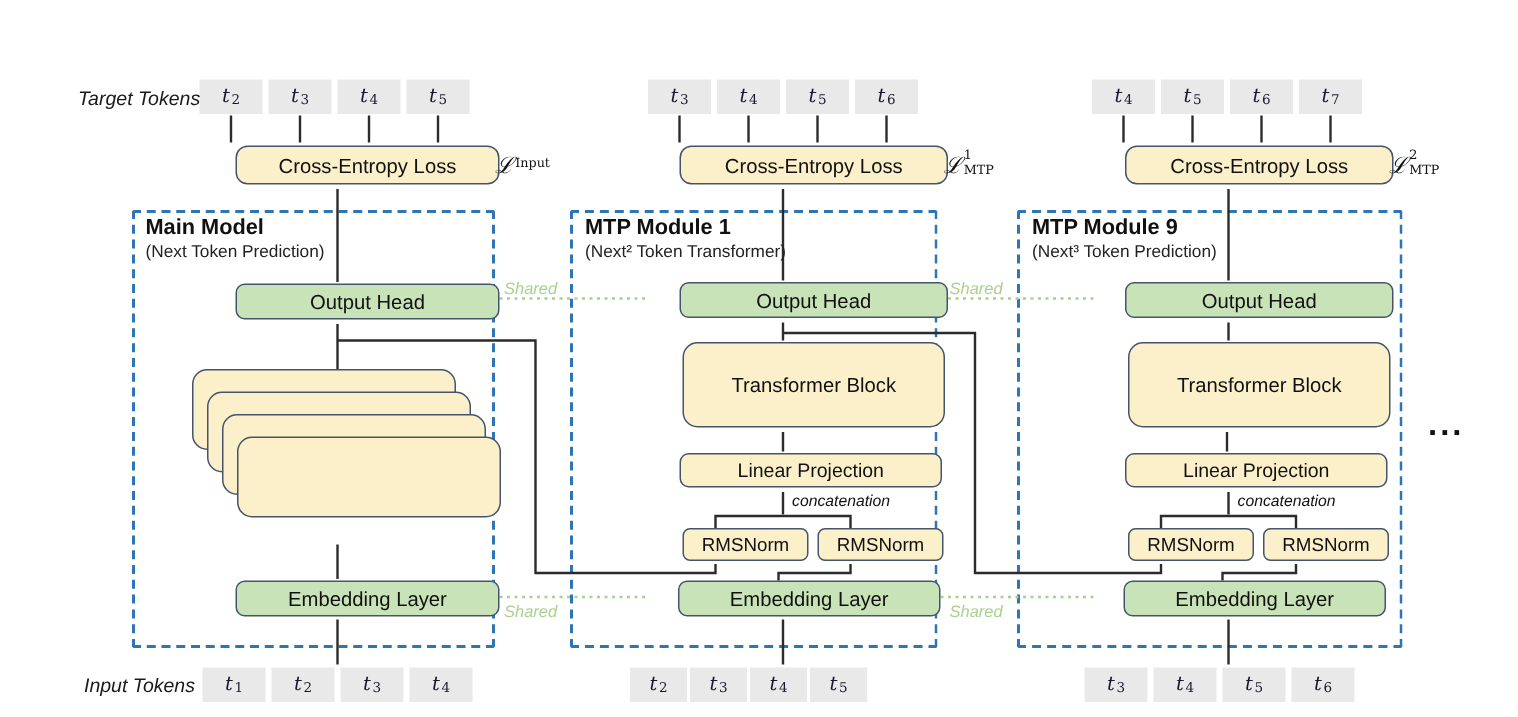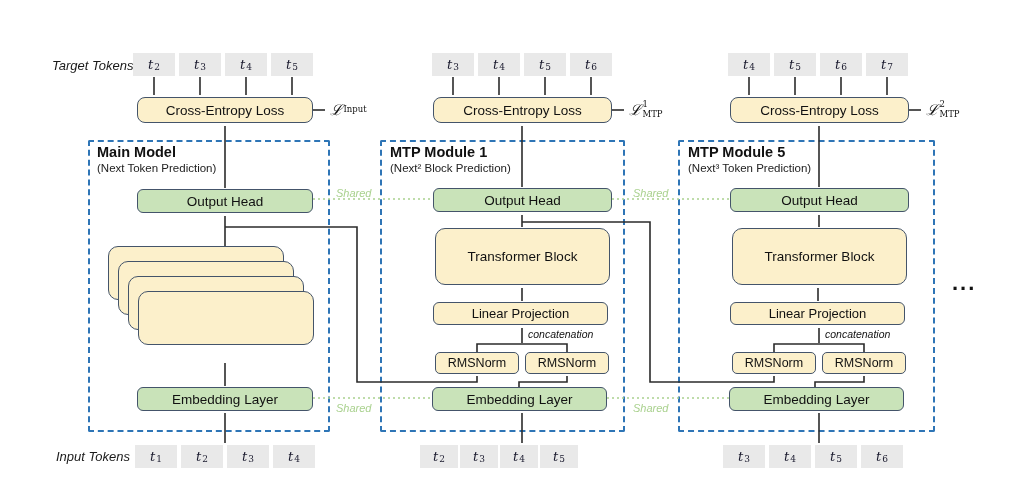--- a/index.html
+++ b/index.html
@@ -3,21 +3,21 @@
 <meta charset="utf-8">
 <style>
   html,body{margin:0;padding:0;background:#ffffff;}
   #stage{position:relative;width:1012px;height:478px;background:#fff;overflow:hidden;
          font-family:"Liberation Sans",sans-serif;}
   .rowlabel{position:absolute;font-style:italic;font-size:13px;color:#1a1a1a;z-index:4;}
   .dashedbox{position:absolute;border:2px dashed #2E75B6;border-radius:2px;z-index:1;box-sizing:border-box;}
   .modtitle{position:absolute;font-weight:bold;font-size:14.5px;color:#111;z-index:4;}
   .modsub{position:absolute;font-size:11.5px;color:#222;z-index:4;}
   .box{position:absolute;box-sizing:border-box;border:1.5px solid #44546A;background:#FCF0CB;
-       display:flex;align-items:center;justify-content:center;font-size:13.5px;color:#111;z-index:3;}
+       display:flex;align-items:center;justify-content:center;font-size:13.5px;color:#111;z-index:3;margin-left:20px;}
   .green{background:#C9E3B9;}
   .r6{border-radius:6px;} .r8{border-radius:8px;} .r10{border-radius:10px;} .r5{border-radius:5px;}
   .stackbox{z-index:2;}
   .token{position:absolute;height:23px;background:#E9E9E9;display:flex;align-items:center;
          justify-content:center;z-index:3;font-family:"DejaVu Serif",serif;font-style:italic;
          font-size:13px;color:#1a1a2e;}
   .token sub{font-size:9px;font-style:normal;margin-left:1px;transform:translateY(2px);}
   .loss{position:absolute;z-index:4;font-family:"DejaVu Serif",serif;font-size:15px;color:#111;
         display:flex;align-items:center;}
   .lscript{font-style:italic;}
@@ -41,22 +41,22 @@
   <div class="rowlabel" style="left:52px;top:58px;">Target Tokens</div>
   <div class="rowlabel" style="left:56px;top:449px;">Input Tokens</div>
 
   <div class="dashedbox" style="left:88px;top:140px;width:242px;height:292px;"></div>
   <div class="dashedbox" style="left:380px;top:140px;width:245px;height:292px;"></div>
   <div class="dashedbox" style="left:678px;top:140px;width:257px;height:292px;"></div>
 
   <div class="modtitle" style="left:97px;top:144px;">Main Model</div>
   <div class="modsub" style="left:97px;top:162px;">(Next Token Prediction)</div>
   <div class="modtitle" style="left:390px;top:144px;">MTP Module 1</div>
-  <div class="modsub" style="left:390px;top:162px;">(Next² Block Prediction)</div>
-  <div class="modtitle" style="left:688px;top:144px;">MTP Module 5</div>
+  <div class="modsub" style="left:390px;top:162px;">(Next² Token Transformer)</div>
+  <div class="modtitle" style="left:688px;top:144px;">MTP Module 9</div>
   <div class="modsub" style="left:688px;top:162px;">(Next³ Token Prediction)</div>
 
   <svg class="wires" width="1012" height="478" viewBox="0 0 1012 478">
     <defs>
       <marker id="arr" markerWidth="7" markerHeight="7" refX="5" refY="3" orient="auto">
         <path d="M0,0 L6,3 L0,6 Z" fill="#2b2b2b" stroke="none"></path>
       </marker>
     </defs>
 
     <g>

